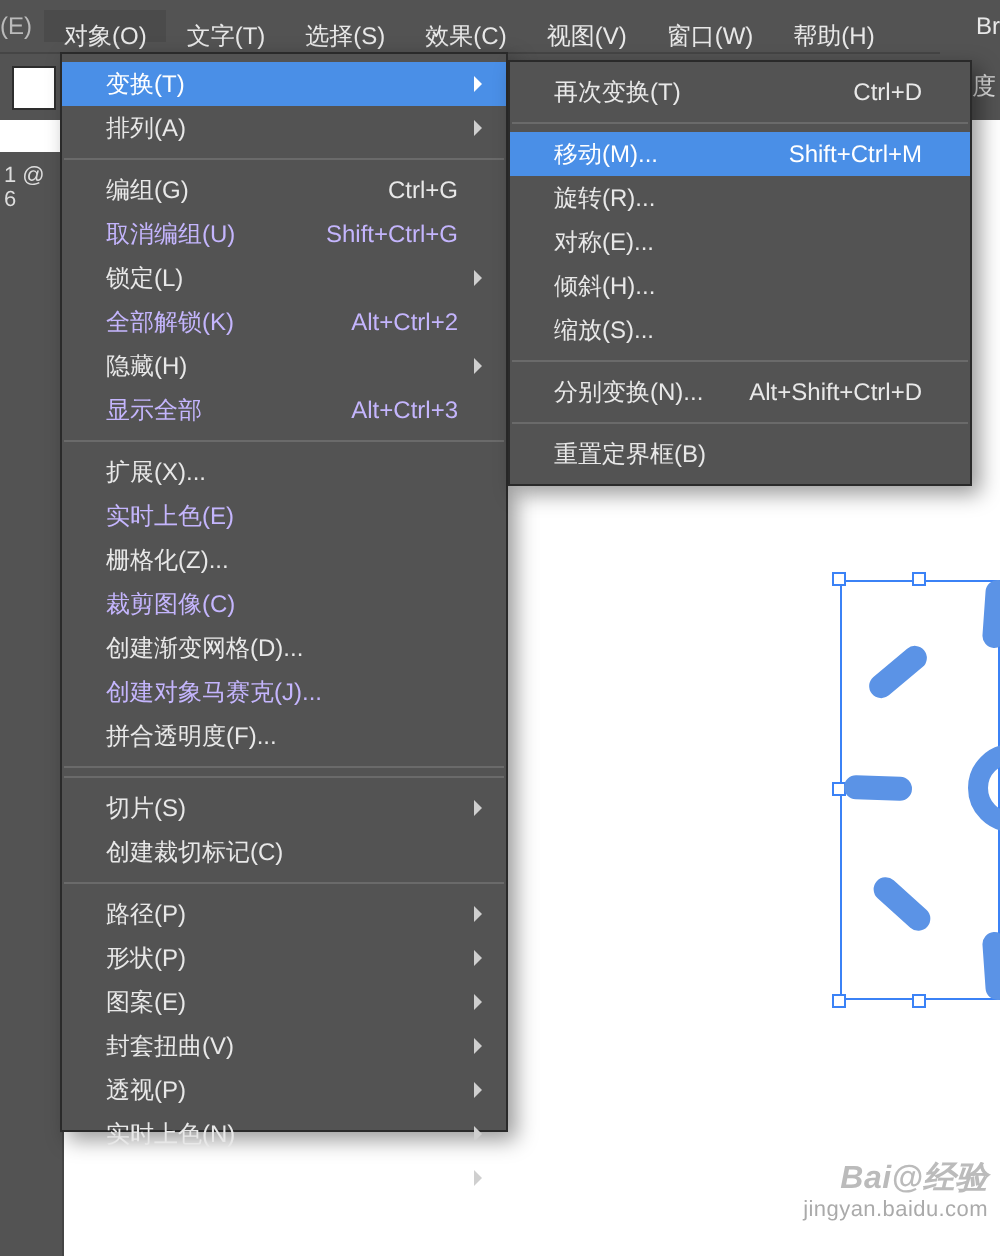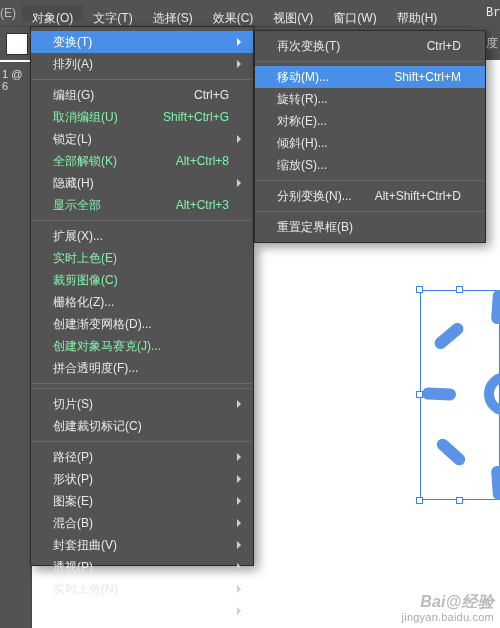--- a/index.html
+++ b/index.html
@@ -13,21 +13,21 @@
   .menubar .mi.active { background: #4b4b4b; }
   .menubar .edge { color: #bbb; padding: 0 6px 0 0; }
 
   .toolbar2 {
     background: #535353; height: 34px; border-top: 1px solid #454545; color: #ddd; font-size: 12px;
     display: flex; align-items: center; padding: 0 6px; gap: 8px; position: relative;
   }
   .tool-ic { width: 22px; height: 22px; background: #3a3a3a; border:1px solid #2d2d2d; display:flex; align-items:center; justify-content:center; }
   .divider { width:1px; height:22px; background:#3a3a3a; }
 
-  .leftpanel { position:absolute; left:0; top:62px; width:32px; bottom:0; background:#535353; color:#ddd; font-size:11px; padding:4px 2px; border-right:1px solid #454545;}
+  .leftpanel { position:absolute; left:0; top:76px; width:32px; bottom:0; background:#535353; color:#ddd; font-size:11px; padding:4px 2px; border-right:1px solid #454545;}
   .leftpanel .lbl { font-size:11px; color:#ddd; display:block; text-align:left; padding:2px 0;}
 
   .canvas { position:absolute; left:32px; right:0; top:60px; bottom:0; background:#fff; overflow:hidden; }
 
   
   .sel { position:absolute; right:0; top:230px; width:80px; height:210px; }
   .handles { position:absolute; inset:0; }
   .h { position:absolute; width:7px; height:7px; background:#fff; border:1px solid #3b82f6; }
   .h.tl { left:-4px; top:-4px; }
   .h.ml { left:-4px; top:50%; margin-top:-4px;} .h.bl { left:-4px; bottom:-4px;}
@@ -36,33 +36,33 @@
   .ray { position:absolute; background:#5b93e6; border-radius:6px; }
   .core { position:absolute; width:44px; height:44px; border:10px solid #5b93e6; border-radius:50%; right:-28px; top:82px; }
 
   
   .menu {
     position:absolute; background:#535353; border:1px solid #2a2a2a; box-shadow: 4px 4px 10px rgba(0,0,0,.4);
     font-size:12px; color:#e8e8e8; padding:4px 0; z-index:50;
   }
   .menu .row { display:flex; align-items:center; height:22px; padding:0 22px 0 22px; position:relative; white-space:nowrap; }
   .menu .row.hover { background:#4a8fe7; color:#fff; }
-  .menu .row.disabled { color:#86efac; }
+  .menu .row.disabled { color:#c4b5fd; }
   .menu .sep { height:1px; background:#6a6a6a; margin:4px 1px; }
   .menu .sc { position:absolute; right:24px; color:inherit; }
   .menu .sub::after { content:""; position:absolute; right:8px; top:50%; margin-top:-4px; border:4px solid transparent; border-left-color:#cfcfcf; }
   .menu .row.hover.sub::after { border-left-color:#fff; }
 
   #menu1 { left:30px; top:26px; width:224px; height:540px; }
   #menu2 { left:254px; top:30px; width:232px; }
 
-  .watermark { position:absolute; right:6px; bottom:4px; font-size:11px; color:#aaa; text-align:right; line-height:1.2; letter-spacing:.02em;}
+  .watermark { position:absolute; right:6px; bottom:16px; font-size:11px; color:#aaa; text-align:right; line-height:1.2; letter-spacing:.02em;}
   .watermark .big { font-size:16px; color:#bbb; font-style:italic; font-weight:bold; }
 
-  .edge-right { position:absolute; right:0; top:0; width:14px; height:26px; background:#535353; color:#e8e8e8; font-size:12px; line-height:26px; text-align:right;font-family:Liberation Mono, monospace;}
+  .edge-right { position:absolute; right:0; top:0; width:14px; height:26px; background:#535353; color:#e8e8e8; font-size:12px; line-height:26px; text-align:right;}
   .edge-right2 { position:absolute; right:0; top:26px; height:34px; background:#535353; color:#ddd; font-size:12px; display:flex; align-items:center; padding:0 2px 0 4px;}
 </style>
 </head>
 <body>
 
 <div class="menubar">
   <span class="edge">(E)</span>
   <span class="mi active">对象(O)</span>
   <span class="mi">文字(T)</span>
   <span class="mi">选择(S)</span>
@@ -123,43 +123,43 @@
     </div>
     <div class="row disabled">
       <span>取消编组(U)</span>
       <span class="sc">Shift+Ctrl+G</span>
     </div>
     <div class="row sub">
       <span>锁定(L)</span>
     </div>
     <div class="row disabled">
       <span>全部解锁(K)</span>
-      <span class="sc">Alt+Ctrl+8</span>
+      <span class="sc">Alt+Ctrl+2</span>
     </div>
     <div class="row sub">
       <span>隐藏(H)</span>
     </div>
     <div class="row disabled">
       <span>显示全部</span>
       <span class="sc">Alt+Ctrl+3</span>
     </div>
     <div class="sep"></div>
     <div class="row">
       <span>扩展(X)...</span>
     </div>
     <div class="row disabled">
       <span>实时上色(E)</span>
     </div>
+    <div class="row">
+      <span>栅格化(Z)...</span>
+    </div>
     <div class="row disabled">
       <span>裁剪图像(C)</span>
     </div>
     <div class="row">
-      <span>栅格化(Z)...</span>
-    </div>
-    <div class="row">
       <span>创建渐变网格(D)...</span>
     </div>
     <div class="row disabled">
       <span>创建对象马赛克(J)...</span>
     </div>
     <div class="row">
       <span>拼合透明度(F)...</span>
     </div>
     <div class="sep"></div>
     <div class="sep"></div>
@@ -171,23 +171,20 @@
     </div>
     <div class="sep"></div>
     <div class="row sub">
       <span>路径(P)</span>
     </div>
     <div class="row sub">
       <span>形状(P)</span>
     </div>
     <div class="row sub">
       <span>图案(E)</span>
-    </div>
-    <div class="row sub">
-      <span>混合(B)</span>
     </div>
     <div class="row sub">
       <span>封套扭曲(V)</span>
     </div>
     <div class="row sub">
       <span>透视(P)</span>
     </div>
     <div class="row sub">
       <span>实时上色(N)</span>
     </div>

